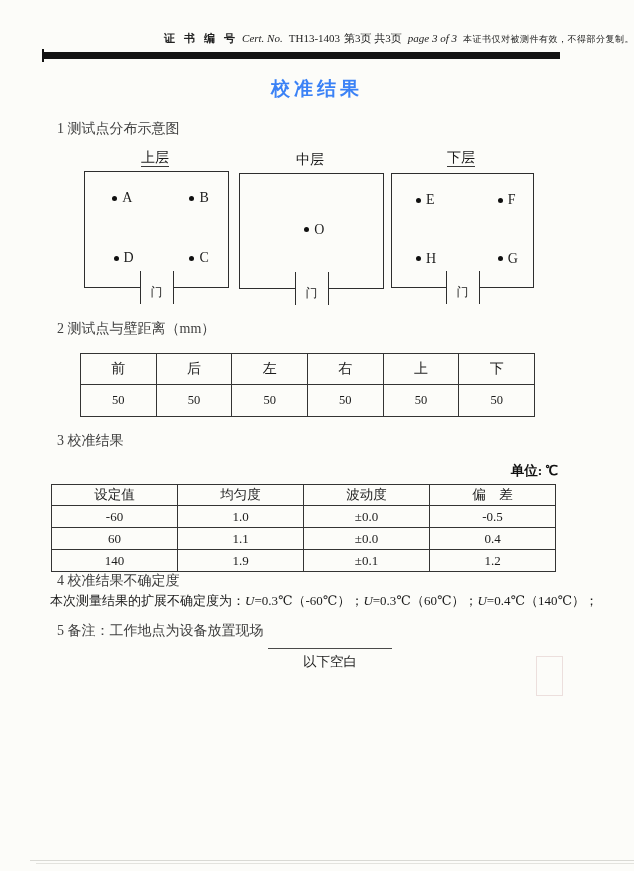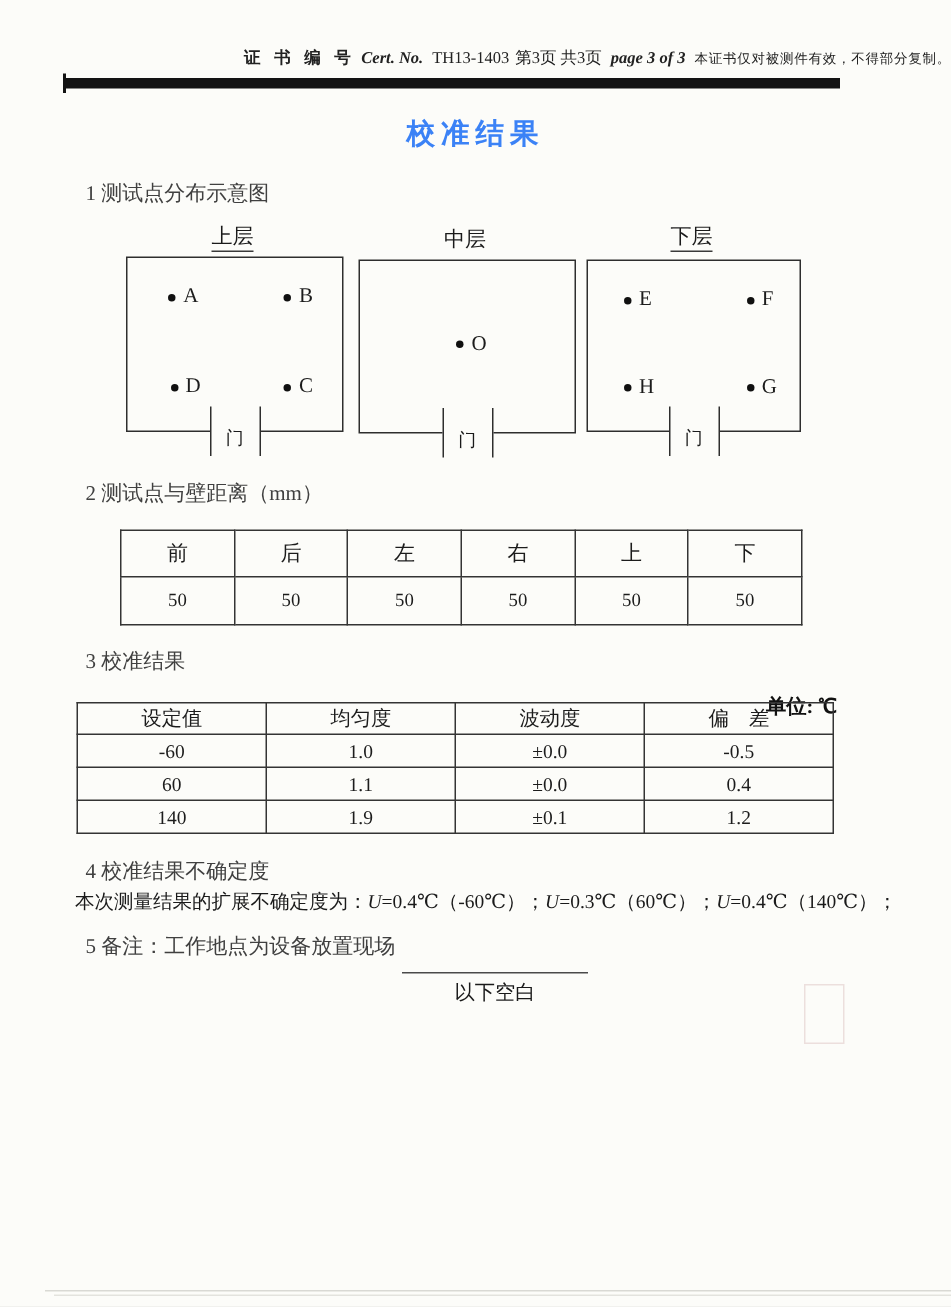--- a/index.html
+++ b/index.html
@@ -8,21 +8,21 @@
     background:#fcfcf9;color:#1c1c1c;overflow:hidden;
     font-family:"Liberation Serif","DejaVu Serif",serif;
   }
   
   .header-line{
     position:absolute;top:31px;left:0;right:0;
     display:flex;justify-content:flex-end;align-items:baseline;
     font-size:11px;white-space:nowrap;color:#222;
   }
   .h-cn-bold{font-family:"Liberation Sans","DejaVu Sans",sans-serif;font-weight:bold;letter-spacing:3px;}
-  .h-en-italic{font-style:italic;font-weight:bold;margin:0 4px;}
+  .h-en-italic{font-style:italic;font-weight:normal;margin:0 4px;}
   .h-serif{margin:0 2px;}
   .h-notice{font-size:9px;margin-left:2px;letter-spacing:0.5px;}
   .top-rule{position:absolute;left:42px;top:52px;width:518px;height:7px;background:#131313;}
   .top-rule-tick{position:absolute;left:42px;top:49px;width:2px;height:13px;background:#131313;}
   
   .title-cn{
     position:absolute;top:76px;left:0;right:0;text-align:center;
     font-family:"Liberation Sans","DejaVu Sans",sans-serif;
     font-size:19px;font-weight:bold;letter-spacing:4px;color:#3b82f6;
   }
@@ -59,21 +59,21 @@
     border-left:1.6px solid #2e2e2e;border-right:1.6px solid #2e2e2e;
     display:flex;align-items:flex-end;justify-content:center;
     font-size:12px;color:#1a1a1a;padding-bottom:3px;box-sizing:border-box;
   }
   
   table{border-collapse:collapse;table-layout:fixed;}
   .t2{position:absolute;left:80px;top:353px;width:455px;}
   .t2 th,.t2 td{border:1.6px solid #343434;text-align:center;font-weight:normal;}
   .t2 th{height:28px;font-size:14px;}
   .t2 td{height:29px;font-size:12.5px;}
-  .t3{position:absolute;left:51px;top:468px;width:505px;}
+  .t3{position:absolute;left:51px;top:484px;width:505px;}
   .t3 th,.t3 td{border:1.5px solid #343434;text-align:center;font-weight:normal;}
   .t3 th{height:17px;font-size:13.5px;}
   .t3 td{height:19px;font-size:13px;}
   
   .blank-rule{position:absolute;left:268px;top:648px;width:124px;height:0;border-top:1.3px solid #4a4a4a;}
   .end-note{position:absolute;left:268px;top:653px;width:124px;text-align:center;font-size:13.5px;color:#1a1a1a;}
   .scan-artifact{position:absolute;left:536px;top:656px;width:25px;height:38px;border:1px solid #ecdfdd;}
   .bottom-line-1{position:absolute;left:30px;right:0;top:860px;height:1px;background:#d9d9d4;}
   .bottom-line-2{position:absolute;left:36px;right:0;top:863px;height:1px;background:#e3e3de;}
 </style>
@@ -209,21 +209,21 @@
       <td>140</td>
       <td>1.9</td>
       <td>±0.1</td>
       <td>1.2</td>
     </tr>
   </tbody>
     </table>
 
   <div class="s-heading s4">4  校准结果不确定度</div>
   <div class="body-text">
-    <span>本次测量结果的扩展不确定度为：</span><span class="usym">U</span><span>=0.4℃（-60℃）；</span><span class="usym">U</span><span>=0.3℃（60℃）；</span><span class="usym">U</span><span>=0.4℃（140℃）；</span>
+    <span>本次测量结果的扩展不确定度为：</span><span class="usym">U</span><span>=0.3℃（-60℃）；</span><span class="usym">U</span><span>=0.3℃（60℃）；</span><span class="usym">U</span><span>=0.4℃（140℃）；</span>
   </div>
 
   <div class="s-heading s5">5  备注：工作地点为设备放置现场</div>
   <div class="blank-rule"></div>
   <div class="end-note">以下空白</div>
 
   <div class="scan-artifact"></div>
   <div class="bottom-line-1"></div>
   <div class="bottom-line-2"></div>
 

